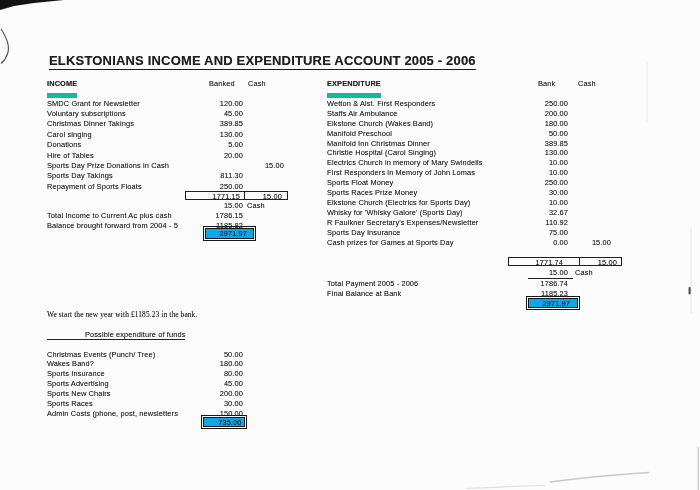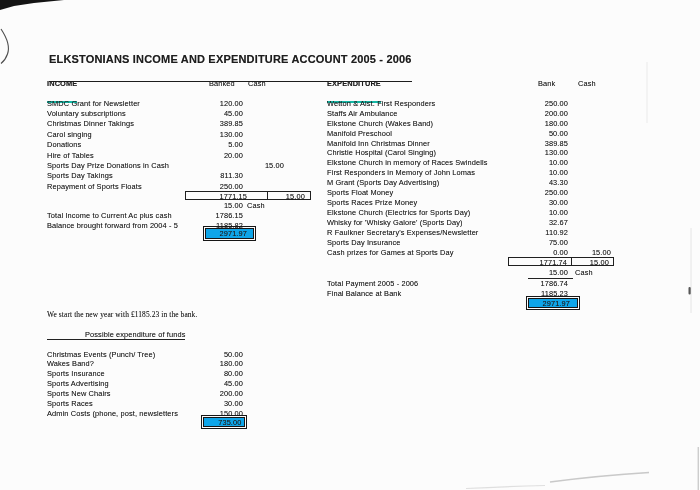--- a/index.html
+++ b/index.html
@@ -7,31 +7,31 @@
     position:relative;
     width:700px;height:490px;
     background:#fcfcfc;
     font-family:"Liberation Sans",sans-serif;
     color:#1e1e1e;
     overflow:hidden;
   }
   .txt{font-size:7.4px;letter-spacing:0.12px;text-shadow:0 0 0.4px rgba(30,30,30,0.45);}
   #doc-title{
     position:absolute;left:49px;top:53px;
-    font-size:11px;font-weight:bold;letter-spacing:0.18px;
-    border-bottom:1px solid #1d1d1d;padding-bottom:16px;
+    font-size:13px;font-weight:bold;letter-spacing:0.18px;
+    border-bottom:1px solid #1d1d1d;padding-bottom:1px;
     white-space:nowrap;text-shadow:0 0 0.4px rgba(20,20,20,0.5);
   }
   .sec{position:absolute;top:0;width:310px;}
   #income-section,#footer-section{left:47px;}
   #expenditure-section{left:327px;}
   .sechead{position:absolute;top:79px;left:0;width:100%;height:10px;}
   .heading{
     position:absolute;left:0;top:0;font-weight:bold;
-    border-bottom:2px solid #14b8a6;padding-bottom:13px;white-space:nowrap;
+    border-bottom:5px solid #14b8a6;padding-bottom:5px;white-space:nowrap;
   }
   .colhead{position:absolute;top:0;white-space:nowrap;text-align:center;}
   .sec-income .colhead.c1{left:162px;}
   .sec-income .colhead.c2{left:201px;}
   .sec-exp .colhead.c1{left:211px;}
   .sec-exp .colhead.c2{left:251px;}
   .rows{position:absolute;left:0;width:100%;}
   #income-rows{top:98.8px;text-decoration:underline;}
   #exp-rows{top:98.8px;}
   #footer-rows{top:349.6px;}
@@ -46,23 +46,23 @@
   .sec-exp .v1{left:165px;width:76px;}
   .sec-exp .v2{left:246px;width:38px;}
   .boxrow{position:absolute;display:flex;}
   #income-boxrow{top:190.5px;left:138px;}
   #exp-boxrow{top:256.8px;left:181px;}
   .bcell{
     border:1.1px solid #1f1f1f;height:9.6px;line-height:9.4px;
     text-align:right;box-sizing:border-box;
   }
   .bcell+.bcell{margin-left:-1.1px;}
-  #income-boxrow .bc1{width:83px;padding-right:20px;}
+  #income-boxrow .bc1{width:60px;padding-right:4px;}
   #income-boxrow .bc2{width:44px;padding-right:5px;}
-  #exp-boxrow .bc1{width:64px;padding-right:4px;}
+  #exp-boxrow .bc1{width:72px;padding-right:16px;}
   #exp-boxrow .bc2{width:43px;padding-right:4px;}
   .cashnote{position:absolute;left:0;width:100%;height:10px;line-height:10px;}
   #income-cashnote{top:201.3px;}
   #exp-cashnote{top:267.8px;}
   .sec-income .cashlbl{position:absolute;left:200px;top:0;}
   .sec-exp .cashlbl{position:absolute;left:248px;top:0;}
   #exp-rule{position:absolute;top:277.6px;left:201px;width:45px;border-top:1px solid #222;}
   .summary{position:absolute;left:0;width:100%;}
   #income-summary{top:210.6px;}
   #exp-summary{top:278.8px;}
@@ -195,32 +195,27 @@
           <span class="lbl">Manifold Inn Christmas Dinner</span>
           <span class="v1">389.85</span>
           <span class="v2"></span>
         </div>
         <div class="row">
           <span class="lbl">Christie Hospital (Carol Singing)</span>
           <span class="v1">130.00</span>
           <span class="v2"></span>
         </div>
         <div class="row">
-          <span class="lbl">Elkstone Church in memory of Races Swindells</span>
+          <span class="lbl">Electrics Church in memory of Mary Swindells</span>
           <span class="v1">10.00</span>
           <span class="v2"></span>
         </div>
         <div class="row">
           <span class="lbl">First Responders in Memory of John Lomas</span>
           <span class="v1">10.00</span>
-          <span class="v2"></span>
-        </div>
-        <div class="row">
-          <span class="lbl">M Grant (Sports Day Advertising)</span>
-          <span class="v1">43.30</span>
           <span class="v2"></span>
         </div>
         <div class="row">
           <span class="lbl">Sports Float Money</span>
           <span class="v1">250.00</span>
           <span class="v2"></span>
         </div>
         <div class="row">
           <span class="lbl">Sports Races Prize Money</span>
           <span class="v1">30.00</span>

